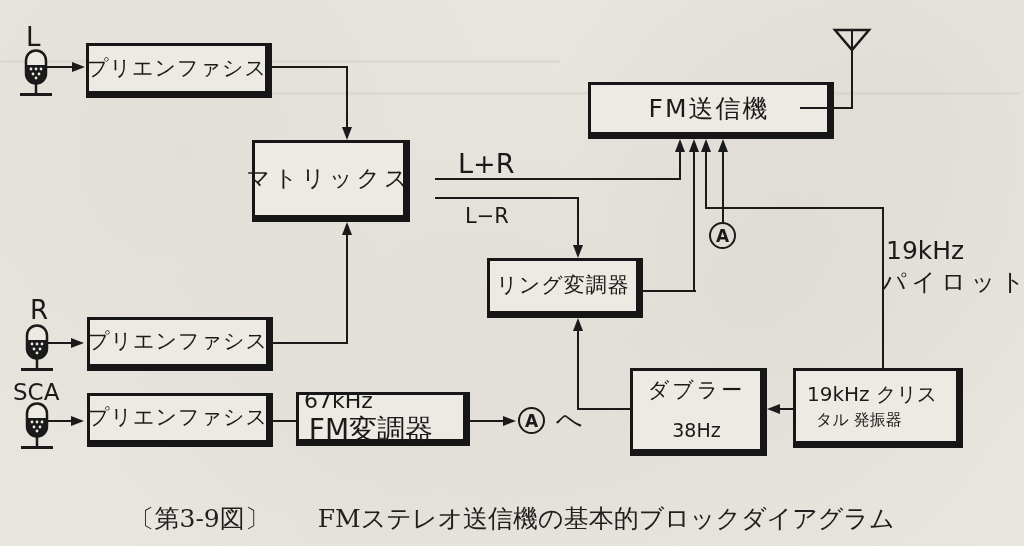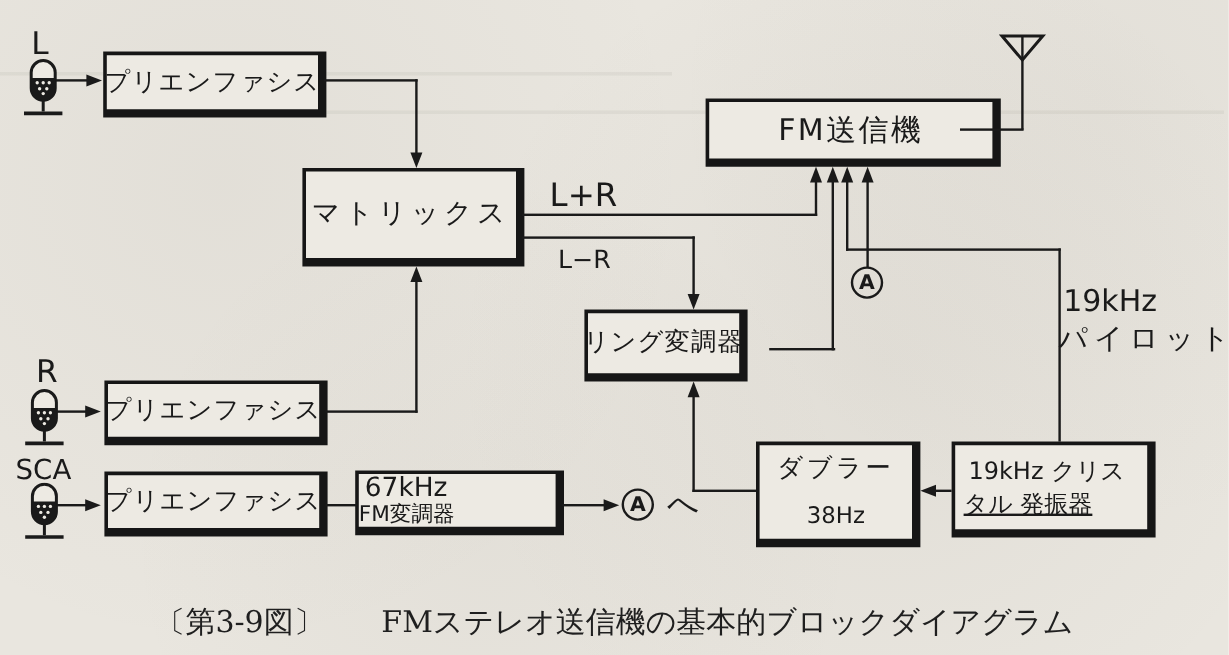--- a/index.html
+++ b/index.html
@@ -97,46 +97,46 @@
     <circle cx="17" cy="25" r="1.4" fill="#edeae3"></circle>
       <circle cx="23" cy="25" r="1.4" fill="#edeae3"></circle>
       <circle cx="20" cy="29" r="1.4" fill="#edeae3"></circle>
     <line x1="20" y1="34" x2="20" y2="44" stroke="#1a1a1a" stroke-width="2.5"></line>
     <line x1="4" y1="45.5" x2="36" y2="45.5" stroke="#1a1a1a" stroke-width="3"></line>
   </svg>
 
   <div class="blk" style="left:86px;top:43px;width:186px;height:55px;">
     <div class="t" style="font-size:21px;letter-spacing:1px;">プリエンファシス</div>
   </div>
-  <div class="blk" style="left:252px;top:140px;width:185px;height:82px;">
+  <div class="blk" style="left:252px;top:140px;width:158px;height:82px;">
     <div class="t" style="font-size:23px;letter-spacing:4px;">マトリックス</div>
   </div>
   <div class="blk" style="left:588px;top:82px;width:246px;height:57px;">
     <div class="t" style="font-size:25px;letter-spacing:2px;">FM送信機</div>
   </div>
-  <div class="blk" style="left:487px;top:258px;width:136px;height:60px;">
+  <div class="blk" style="left:487px;top:258px;width:156px;height:60px;">
     <div class="t" style="font-size:21px;letter-spacing:1px;">リング変調器</div>
   </div>
   <div class="blk" style="left:87px;top:317px;width:186px;height:54px;">
     <div class="t" style="font-size:21px;letter-spacing:1px;">プリエンファシス</div>
   </div>
   <div class="blk" style="left:87px;top:393px;width:186px;height:54px;">
     <div class="t" style="font-size:21px;letter-spacing:1px;">プリエンファシス</div>
   </div>
   <div class="blk" style="left:296px;top:392px;width:174px;height:54px;align-items:stretch;">
     <div class="t" style="font-size:22px;text-align:left;padding-left:5px;">67kHz</div>
-    <div class="t" style="font-size:18px;text-align:left;padding-right:20px;">FM変調器</div>
+    <div class="t" style="font-size:28px;text-align:center;padding-right:20px;">FM変調器</div>
   </div>
   <div class="blk" style="left:630px;top:368px;width:137px;height:88px;">
     <div class="t" style="font-size:21px;letter-spacing:3px;">ダブラー</div>
     <div class="t" style="font-size:19px;margin-top:18px;">38Hz</div>
   </div>
   <div class="blk" style="left:793px;top:368px;width:170px;height:80px;align-items:flex-start;">
     <div class="t" style="font-size:20px;padding-left:11px;">19kHz クリス</div>
-    <div class="t" style="font-size:20px;padding-left:7px;margin-top:6px;text-decoration:underline;">タル 発振器</div>
+    <div class="t" style="font-size:16px;padding-left:20px;margin-top:6px;">タル 発振器</div>
   </div>
 
   <div class="ln h" style="left:46px;top:66px;width:30px;"></div>
   <div class="ar right" style="left:72px;top:62px;"></div>
   <div class="ln h" style="left:270px;top:66px;width:78px;"></div>
   <div class="ln v" style="left:346px;top:66px;height:62px;"></div>
   <div class="ar down" style="left:342px;top:127px;"></div>
 
   <div class="ln h" style="left:47px;top:342px;width:28px;"></div>
   <div class="ar right" style="left:71px;top:338px;"></div>

